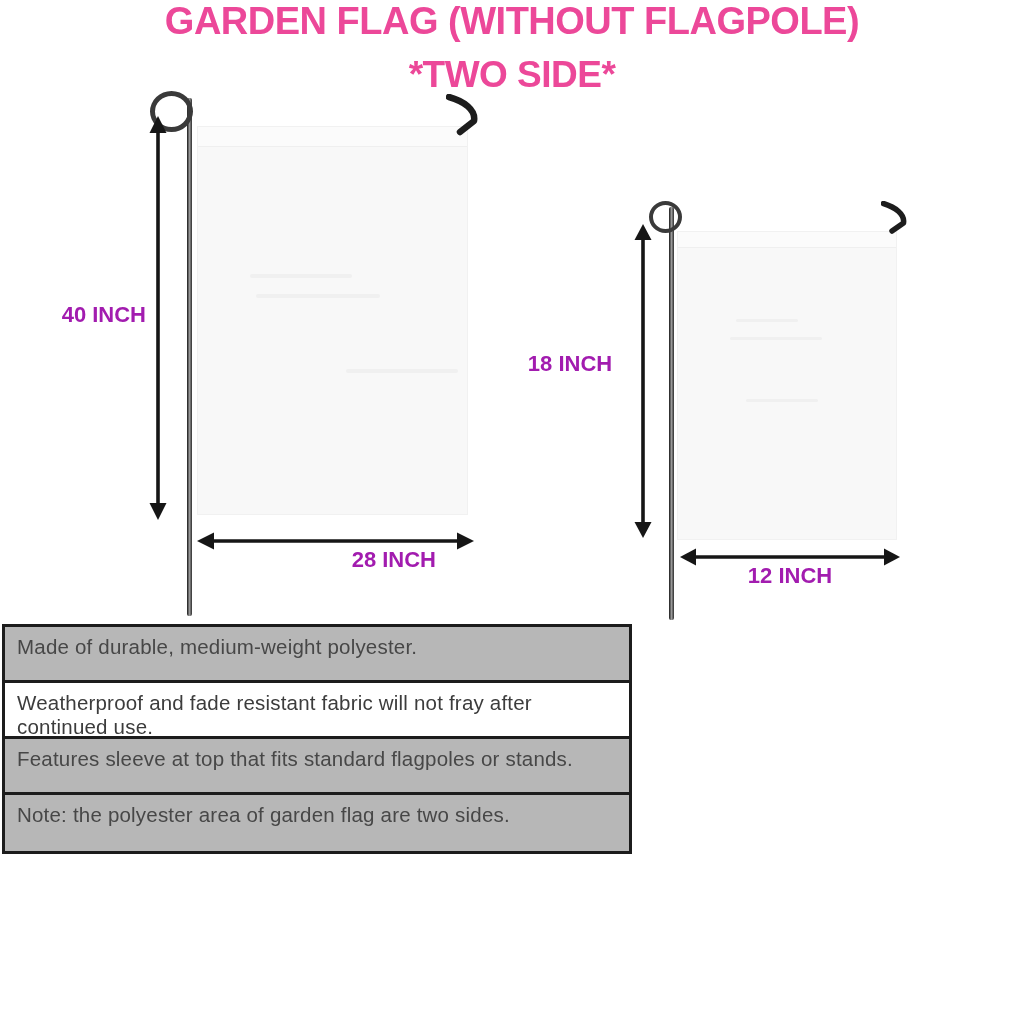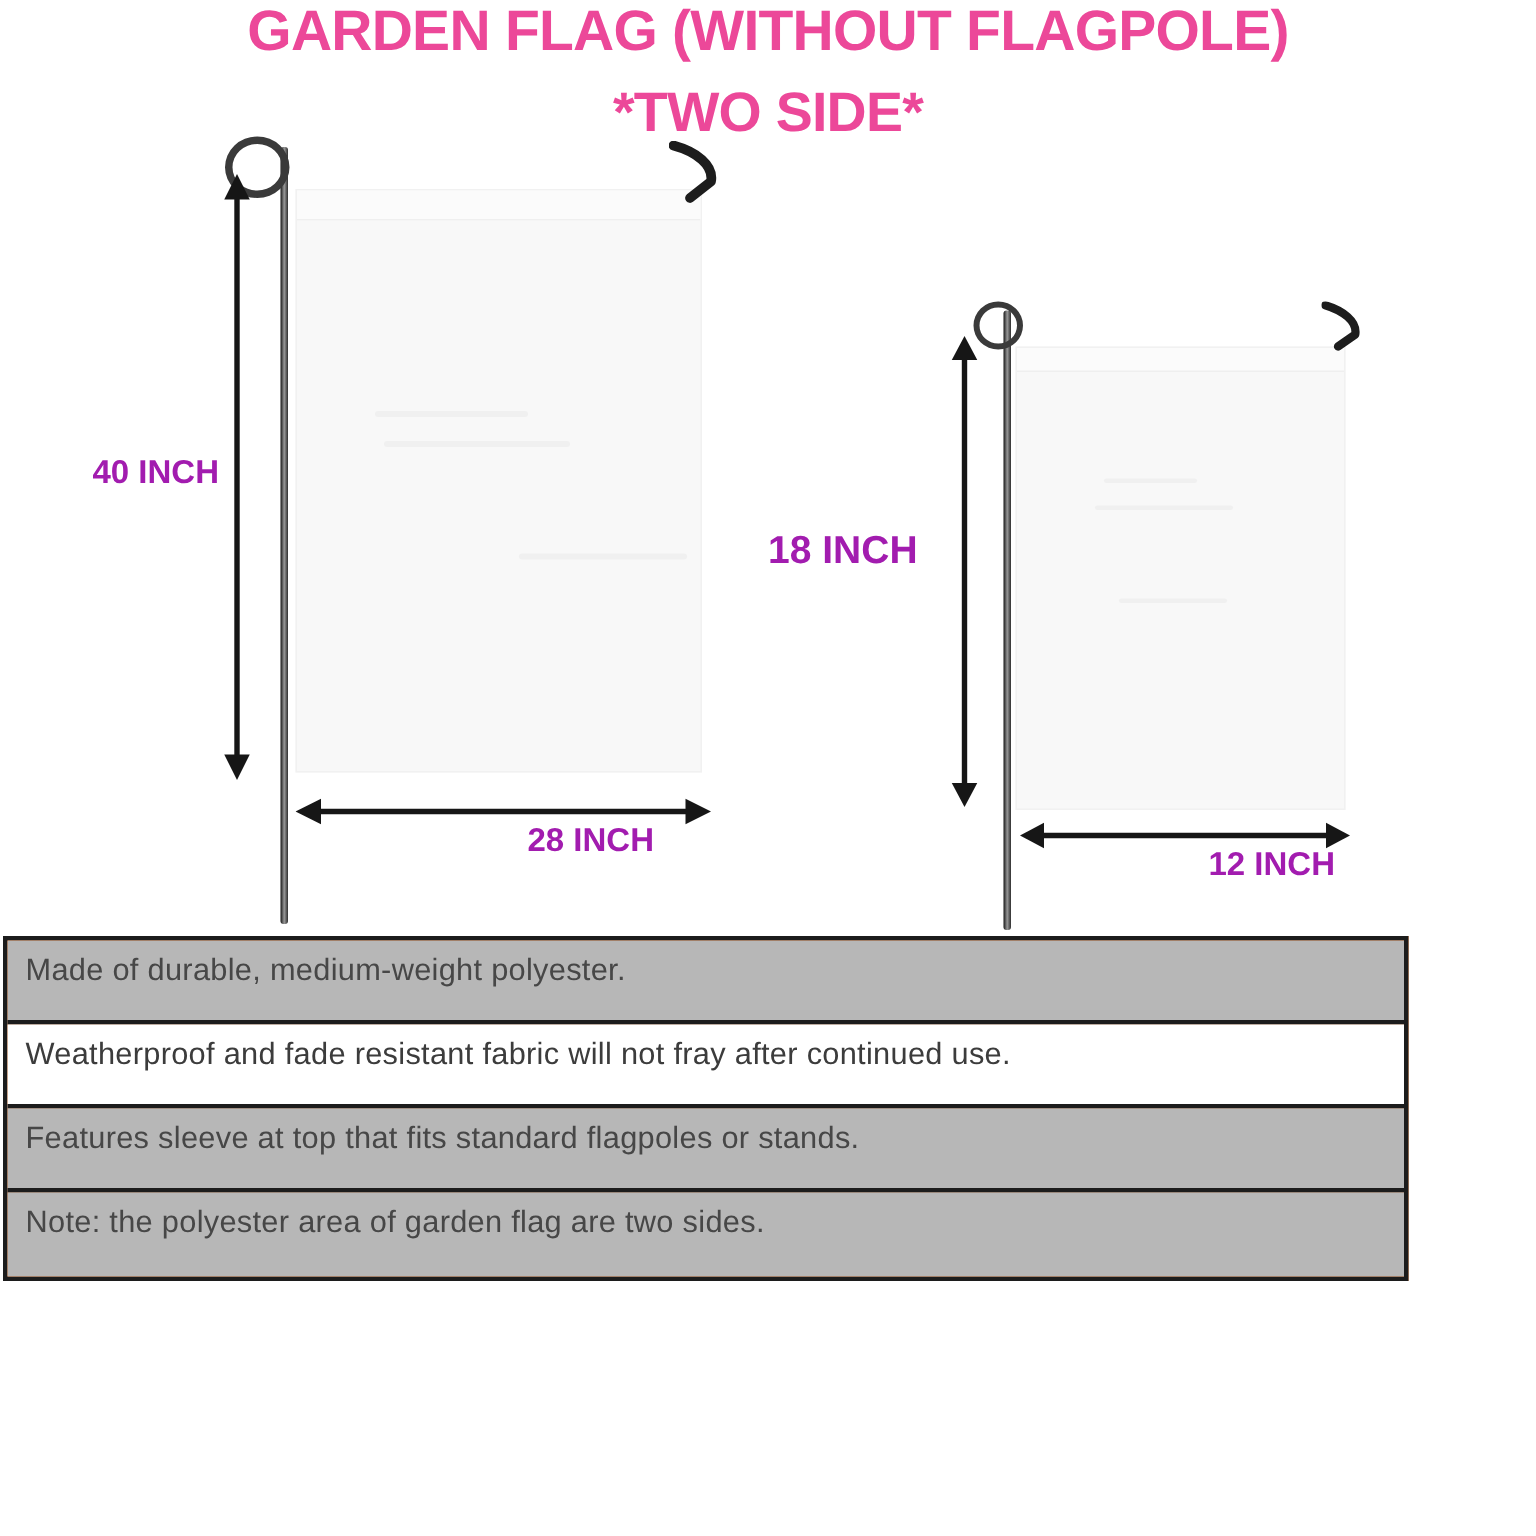--- a/index.html
+++ b/index.html
@@ -38,23 +38,23 @@
   .loop-large { border: 5px solid #3a3a3a; }
   .loop-small { border: 4px solid #3a3a3a; }
 
   .dim-label {
     color: #a21caf; font-weight: 700; white-space: nowrap;
   }
   .dim-label-lg { font-size: 22px; }
 
   
   .features-table {
-    left: 2px; top: 624px; width: 937px;
+    left: 2px; top: 624px; width: 630px;
     border: 3px solid #1c1c1c;
-    background: #f97316;
+    background: #a21caf;
   }
   .feature-row {
     height: 56px;
     border-bottom: 3px solid #1c1c1c;
     padding: 8px 10px 0 12px;
     font-size: 20.5px;
     letter-spacing: 0.2px;
     color: #474747;
   }
   .feature-row:last-child { border-bottom: none; }
@@ -116,28 +116,28 @@
 
   <svg class="abs" style="left:881px; top:201px;" width="29" height="34" viewBox="0 0 29 34">
     <path d="M2.5 2.5 C14 6 24 13 22.5 22 L11 30" fill="none" stroke="#1d1d1d" stroke-width="5.5" stroke-linecap="round" stroke-linejoin="round"></path>
   </svg>
 
   <svg class="abs" style="left:633px; top:224px;" width="20" height="314" viewBox="0 0 20 314">
     <line x1="10" y1="13" x2="10" y2="301" stroke="#161616" stroke-width="3.6"></line>
     <polygon points="10,0 18.5,16 1.5,16" fill="#161616"></polygon>
     <polygon points="10,314 18.5,298 1.5,298" fill="#161616"></polygon>
   </svg>
-  <div class="abs dim-label dim-label-lg" style="left:512px; top:351px; width:116px; text-align:left; font-size:26px;">18 INCH</div>
+  <div class="abs dim-label dim-label-lg" style="left:512px; top:351px; width:116px; text-align:center; font-size:22px;">18 INCH</div>
 
   <svg class="abs" style="left:680px; top:547px;" width="220" height="20" viewBox="0 0 220 20">
     <line x1="13" y1="10" x2="207" y2="10" stroke="#161616" stroke-width="3.6"></line>
     <polygon points="0,10 16,1.5 16,18.5" fill="#161616"></polygon>
     <polygon points="220,10 204,1.5 204,18.5" fill="#161616"></polygon>
   </svg>
-  <div class="abs dim-label dim-label-lg" style="left:690px; top:563px; width:200px; text-align:right;">12 INCH</div>
+  <div class="abs dim-label dim-label-lg" style="left:690px; top:563px; width:200px; text-align:center;">12 INCH</div>
 </section>
 
 <section class="abs features-table">
   <div class="feature-row shaded">
     <span>Made of durable, medium-weight polyester.</span>
   </div>
   <div class="feature-row plain">
     <span>Weatherproof and fade resistant fabric will not fray after continued use.</span>
   </div>
   <div class="feature-row shaded">

